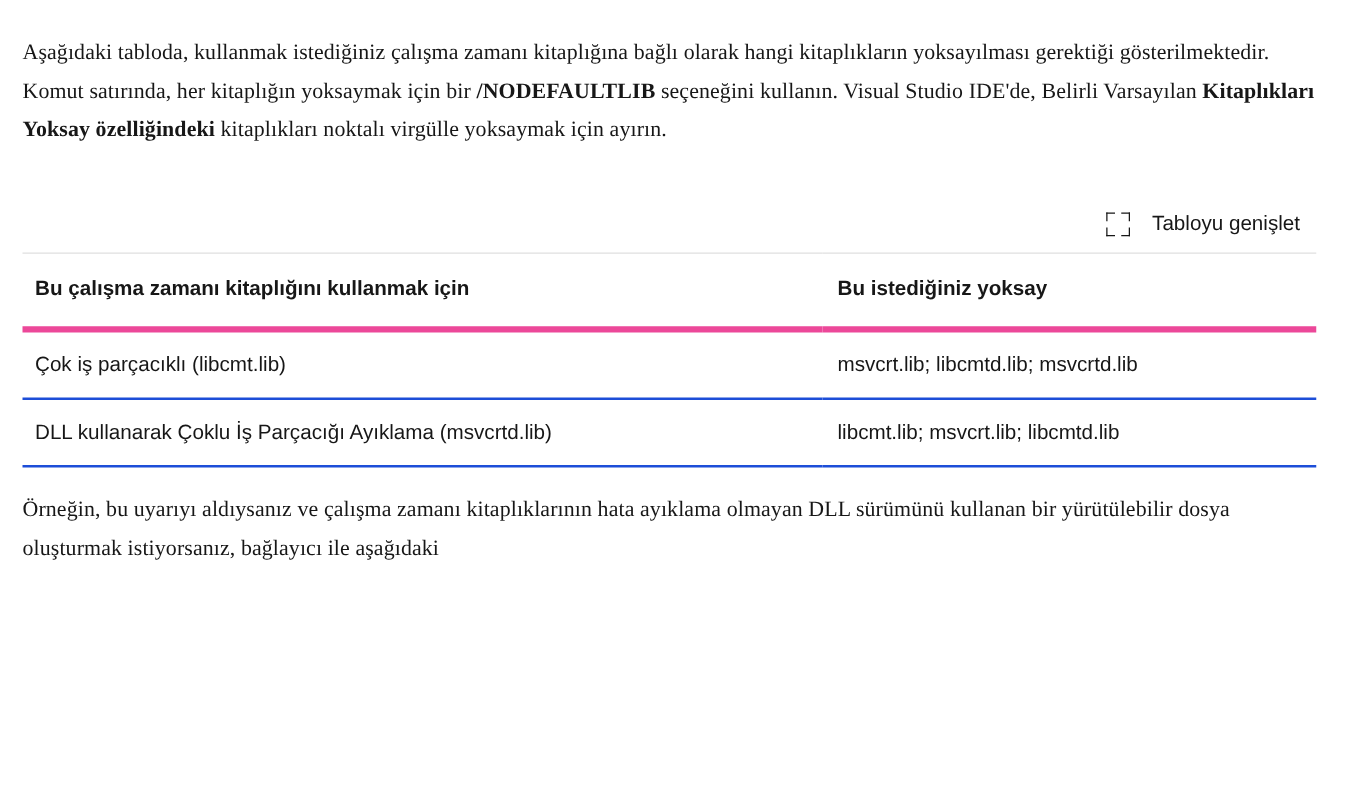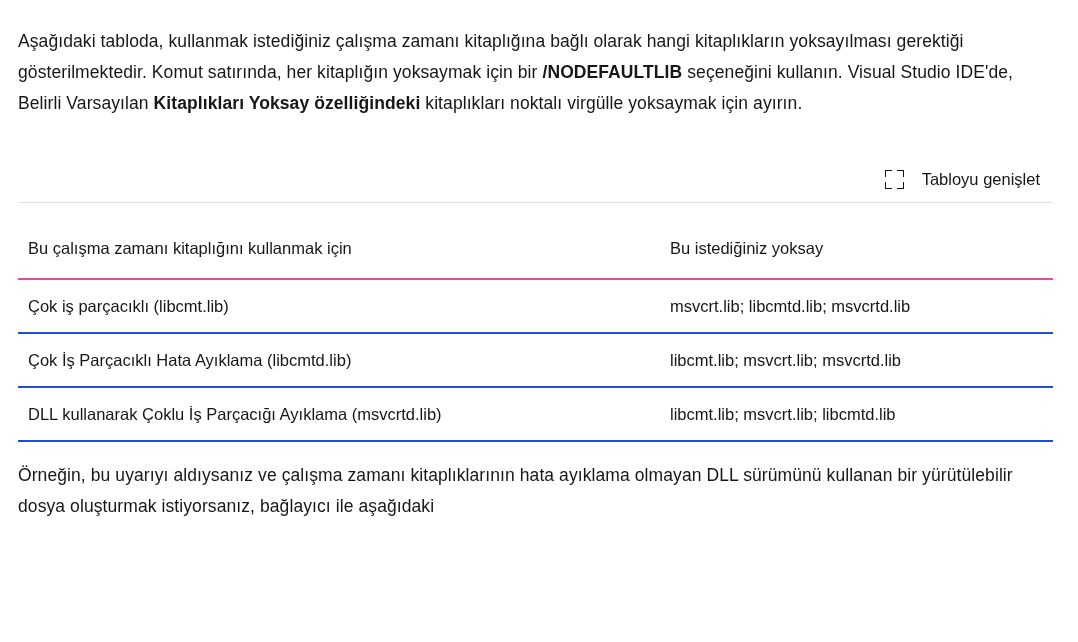--- a/index.html
+++ b/index.html
@@ -20,20 +20,21 @@
     width: 1078px;
     height: 642px;
     box-sizing: border-box;
     padding: 0 22px 0 18px;
   }
   .para {
     font-size: 17.5px;
     line-height: 31px;
     color: #171717;
     letter-spacing: 0.005em;
+    font-family: Liberation Serif, serif;
   }
   .para.intro {
     padding-top: 8px;
   }
   .para b {
     font-weight: 700;
   }
   .code-inline {
     font-weight: 700;
   }
@@ -78,24 +79,24 @@
   table.doc-table td {
     text-align: left;
     vertical-align: middle;
     font-size: 16.5px;
     line-height: 24px;
     padding: 14px 12px 14px 12px;
     border-top: 1px solid #e0e0e0;
     border-bottom: 2px solid #1d4ed8;
   }
   table.doc-table th {
-    font-weight: 400;
-    padding-top: 33px;
+    font-weight: 700;
+    padding-top: 16px;
     padding-bottom: 18px;
-    border-bottom: 2px solid #ec4899;
+    border-bottom: 5px solid #ec4899;
     border-top: 1px solid #e0e0e0;
   }
   table.doc-table col.c1 { width: 640px; }
   table.doc-table col.c2 { width: 395px; }
   table.doc-table tr td:first-child,
   table.doc-table tr th:first-child {
     padding-left: 10px;
   }
   .outro {
     margin-top: 18px;
@@ -133,24 +134,20 @@
         <th>Bu çalışma zamanı kitaplığını kullanmak için</th>
         <th>Bu istediğiniz yoksay</th>
       </tr>
     </thead>
     <tbody>
       <tr>
         <td>Çok iş parçacıklı (libcmt.lib)</td>
         <td>msvcrt.lib; libcmtd.lib; msvcrtd.lib</td>
       </tr>
       <tr>
-        <td>Çok İş Parçacıklı Hata Ayıklama (libcmtd.lib)</td>
-        <td>libcmt.lib; msvcrt.lib; msvcrtd.lib</td>
-      </tr>
-      <tr>
         <td>DLL kullanarak Çoklu İş Parçacığı Ayıklama (msvcrtd.lib)</td>
         <td>libcmt.lib; msvcrt.lib; libcmtd.lib</td>
       </tr>
     </tbody>
   </table>
 
   <p class="para outro clip">Örneğin, bu uyarıyı aldıysanız ve çalışma zamanı kitaplıklarının hata ayıklama olmayan DLL sürümünü kullanan bir yürütülebilir dosya oluşturmak istiyorsanız, bağlayıcı ile aşağıdaki</p>
 
 </div>
 

